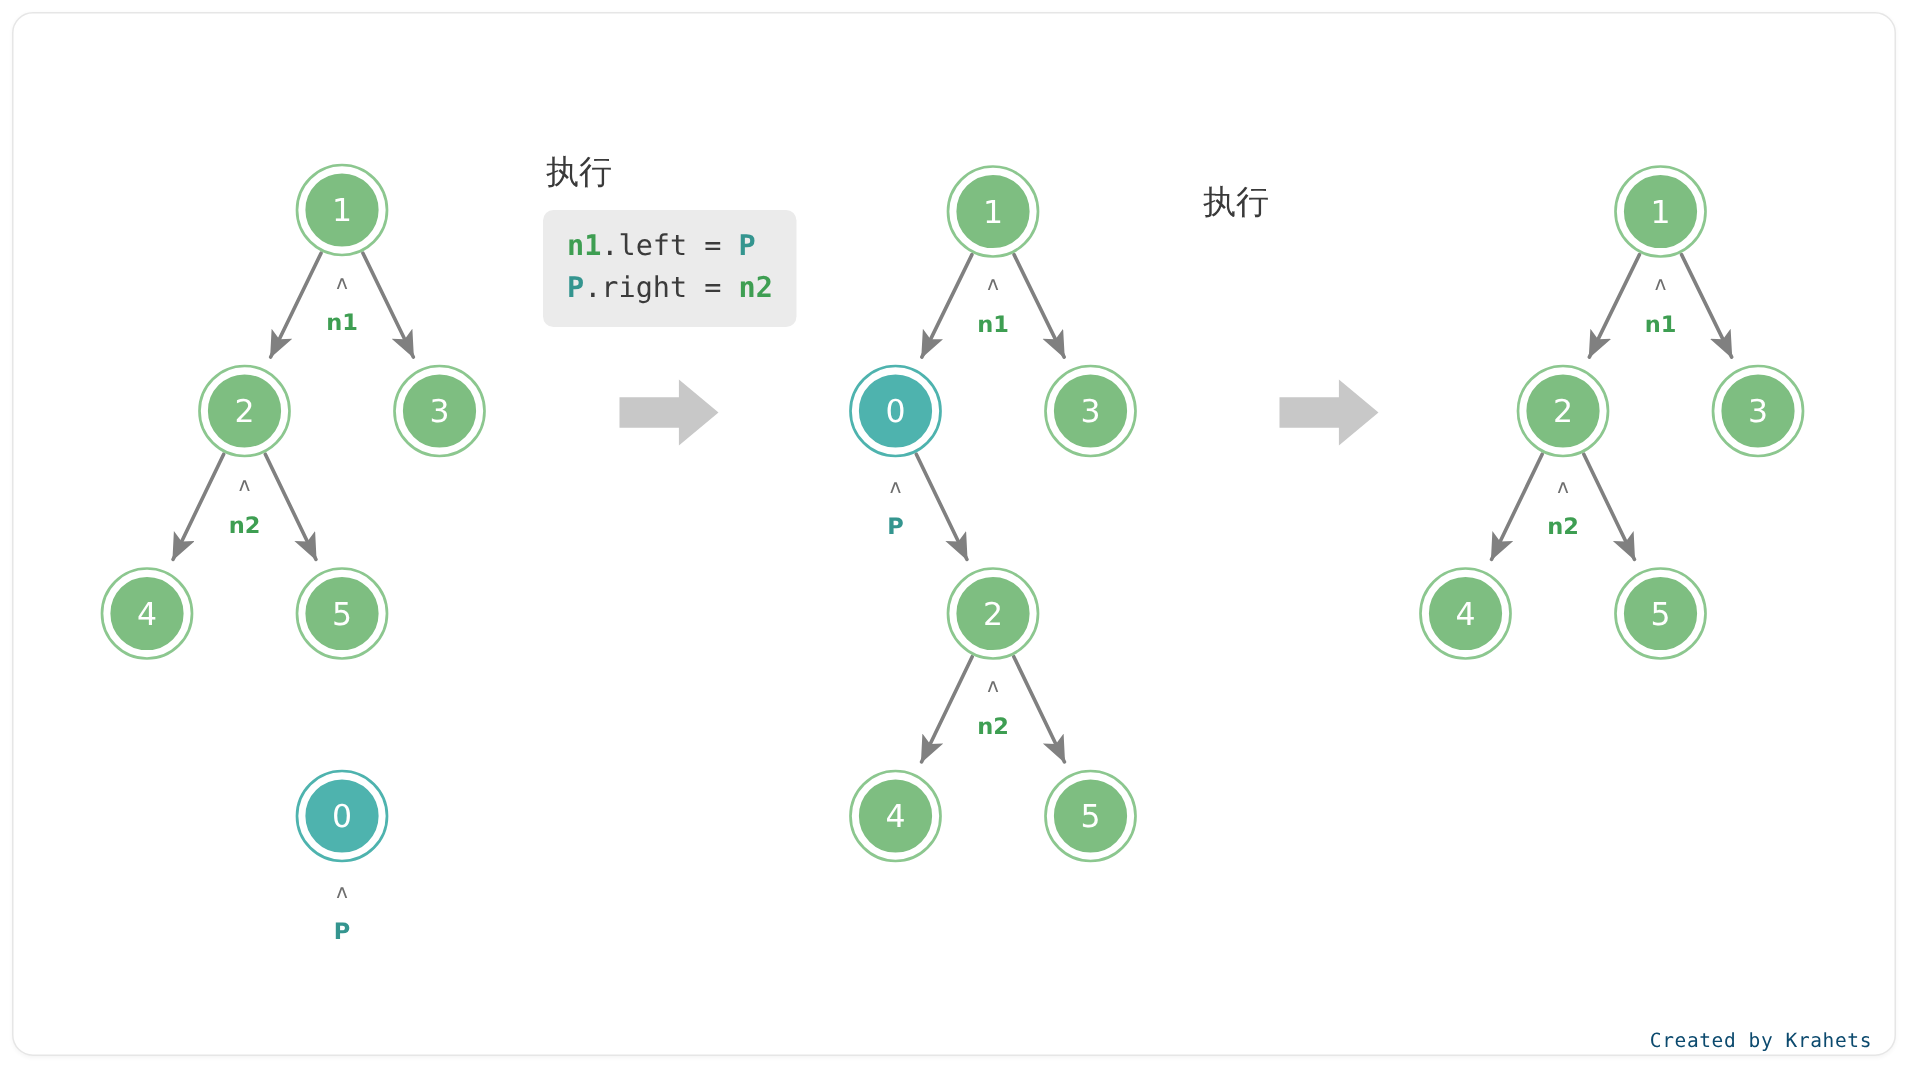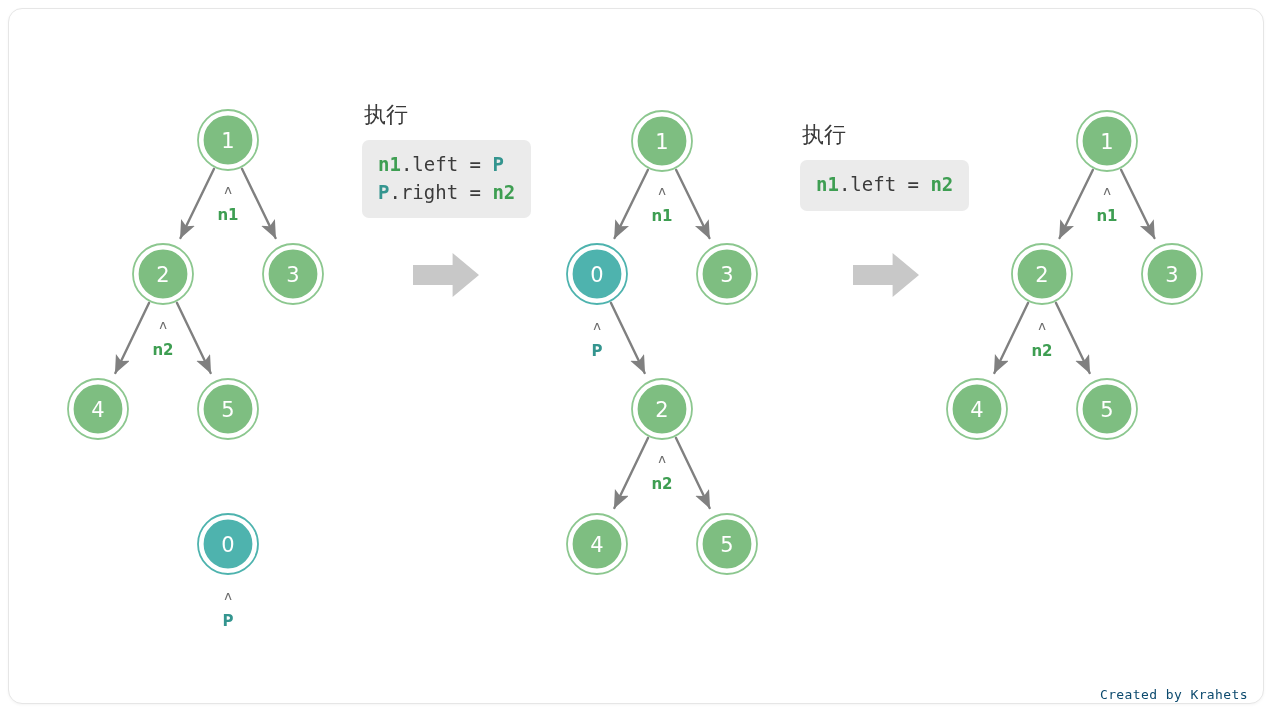--- a/index.html
+++ b/index.html
@@ -260,19 +260,18 @@
         </g>
     </svg>
 
     <div class="step-block" id="step2-block" style="left: 362px; top: 100px;">
       <div class="step-title">执行</div>
       <div class="code-box" id="step2-code"><div class="code-line"><span class="tok-var">n1</span><span class="tok-plain">.left = </span><span class="tok-ptr">P</span></div><div class="code-line"><span class="tok-ptr">P</span><span class="tok-plain">.right = </span><span class="tok-var">n2</span></div></div>
     </div>
 
     <div class="step-block" id="step3-block" style="left: 800px; top: 120px;">
       <div class="step-title">执行</div>
-      <div class="code-box" id="step3-code"><div class="code-line"><span class="tok-var">n1</span><span class="tok-plain">.left = </span><span class="tok-var">n2</span></div></div>
     </div>
 
     <div class="footer-credit">Created by Krahets</div>
 
   </div>
 </div>
 
 </body></html>

